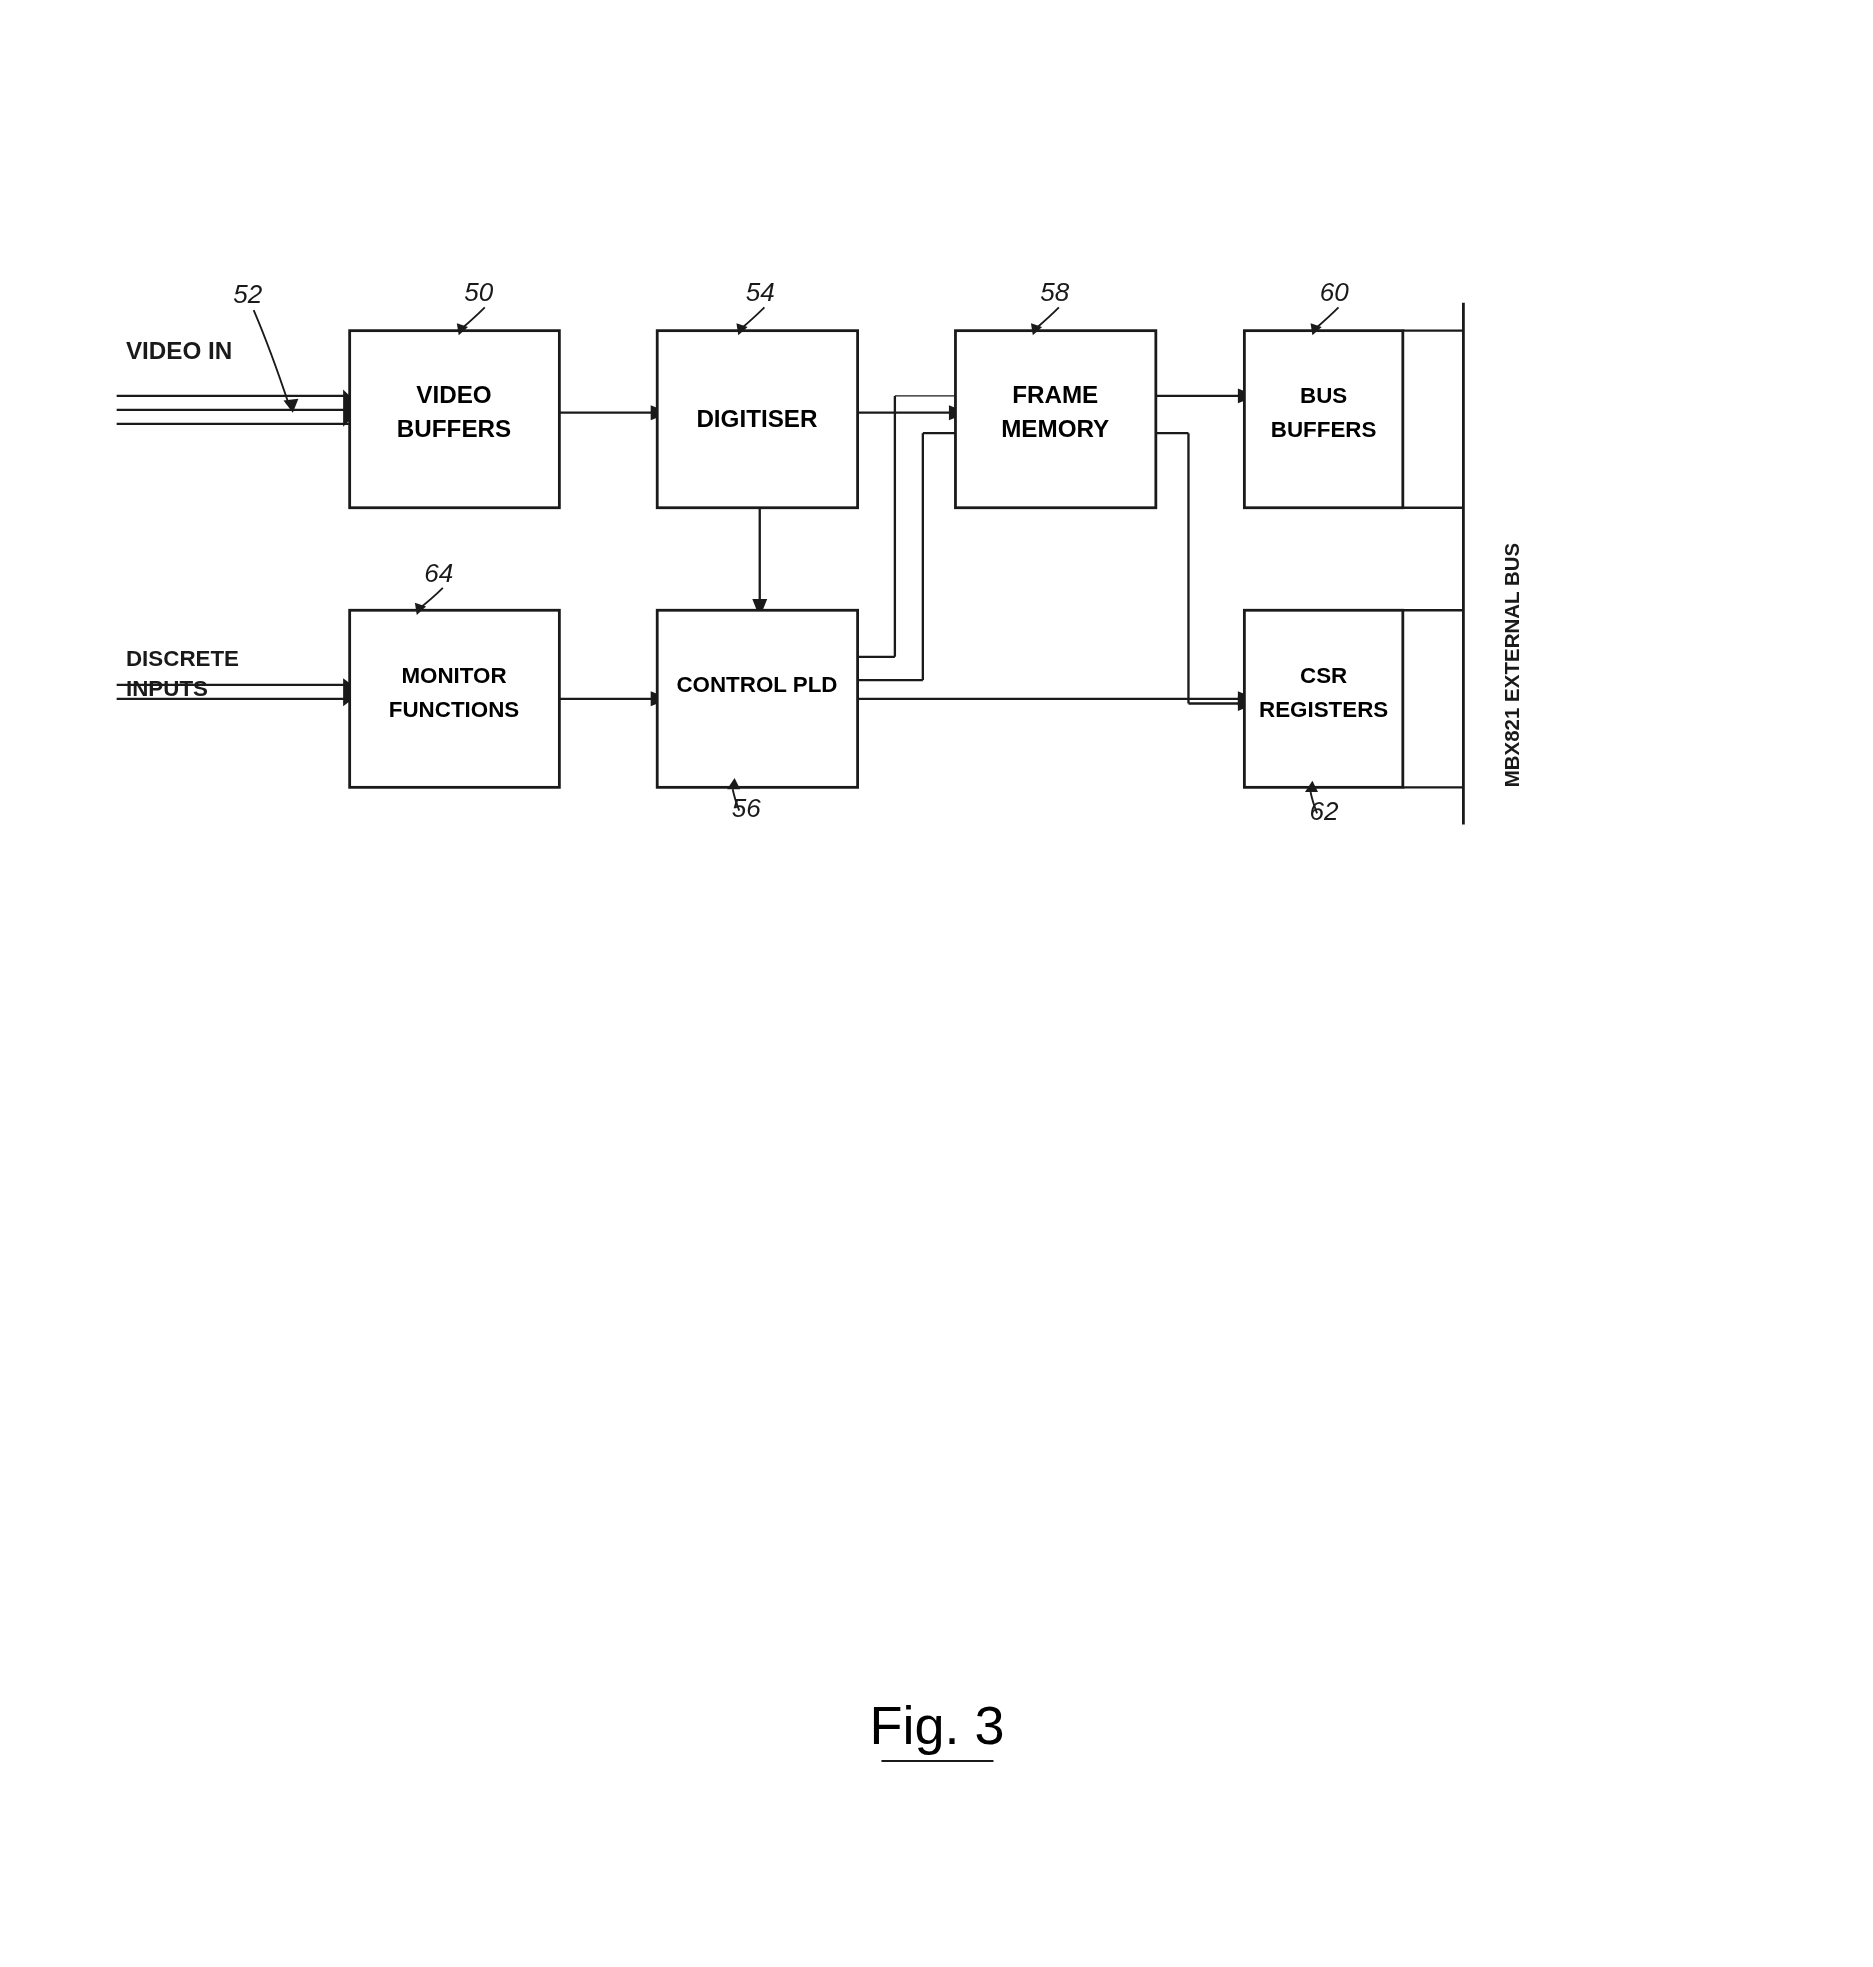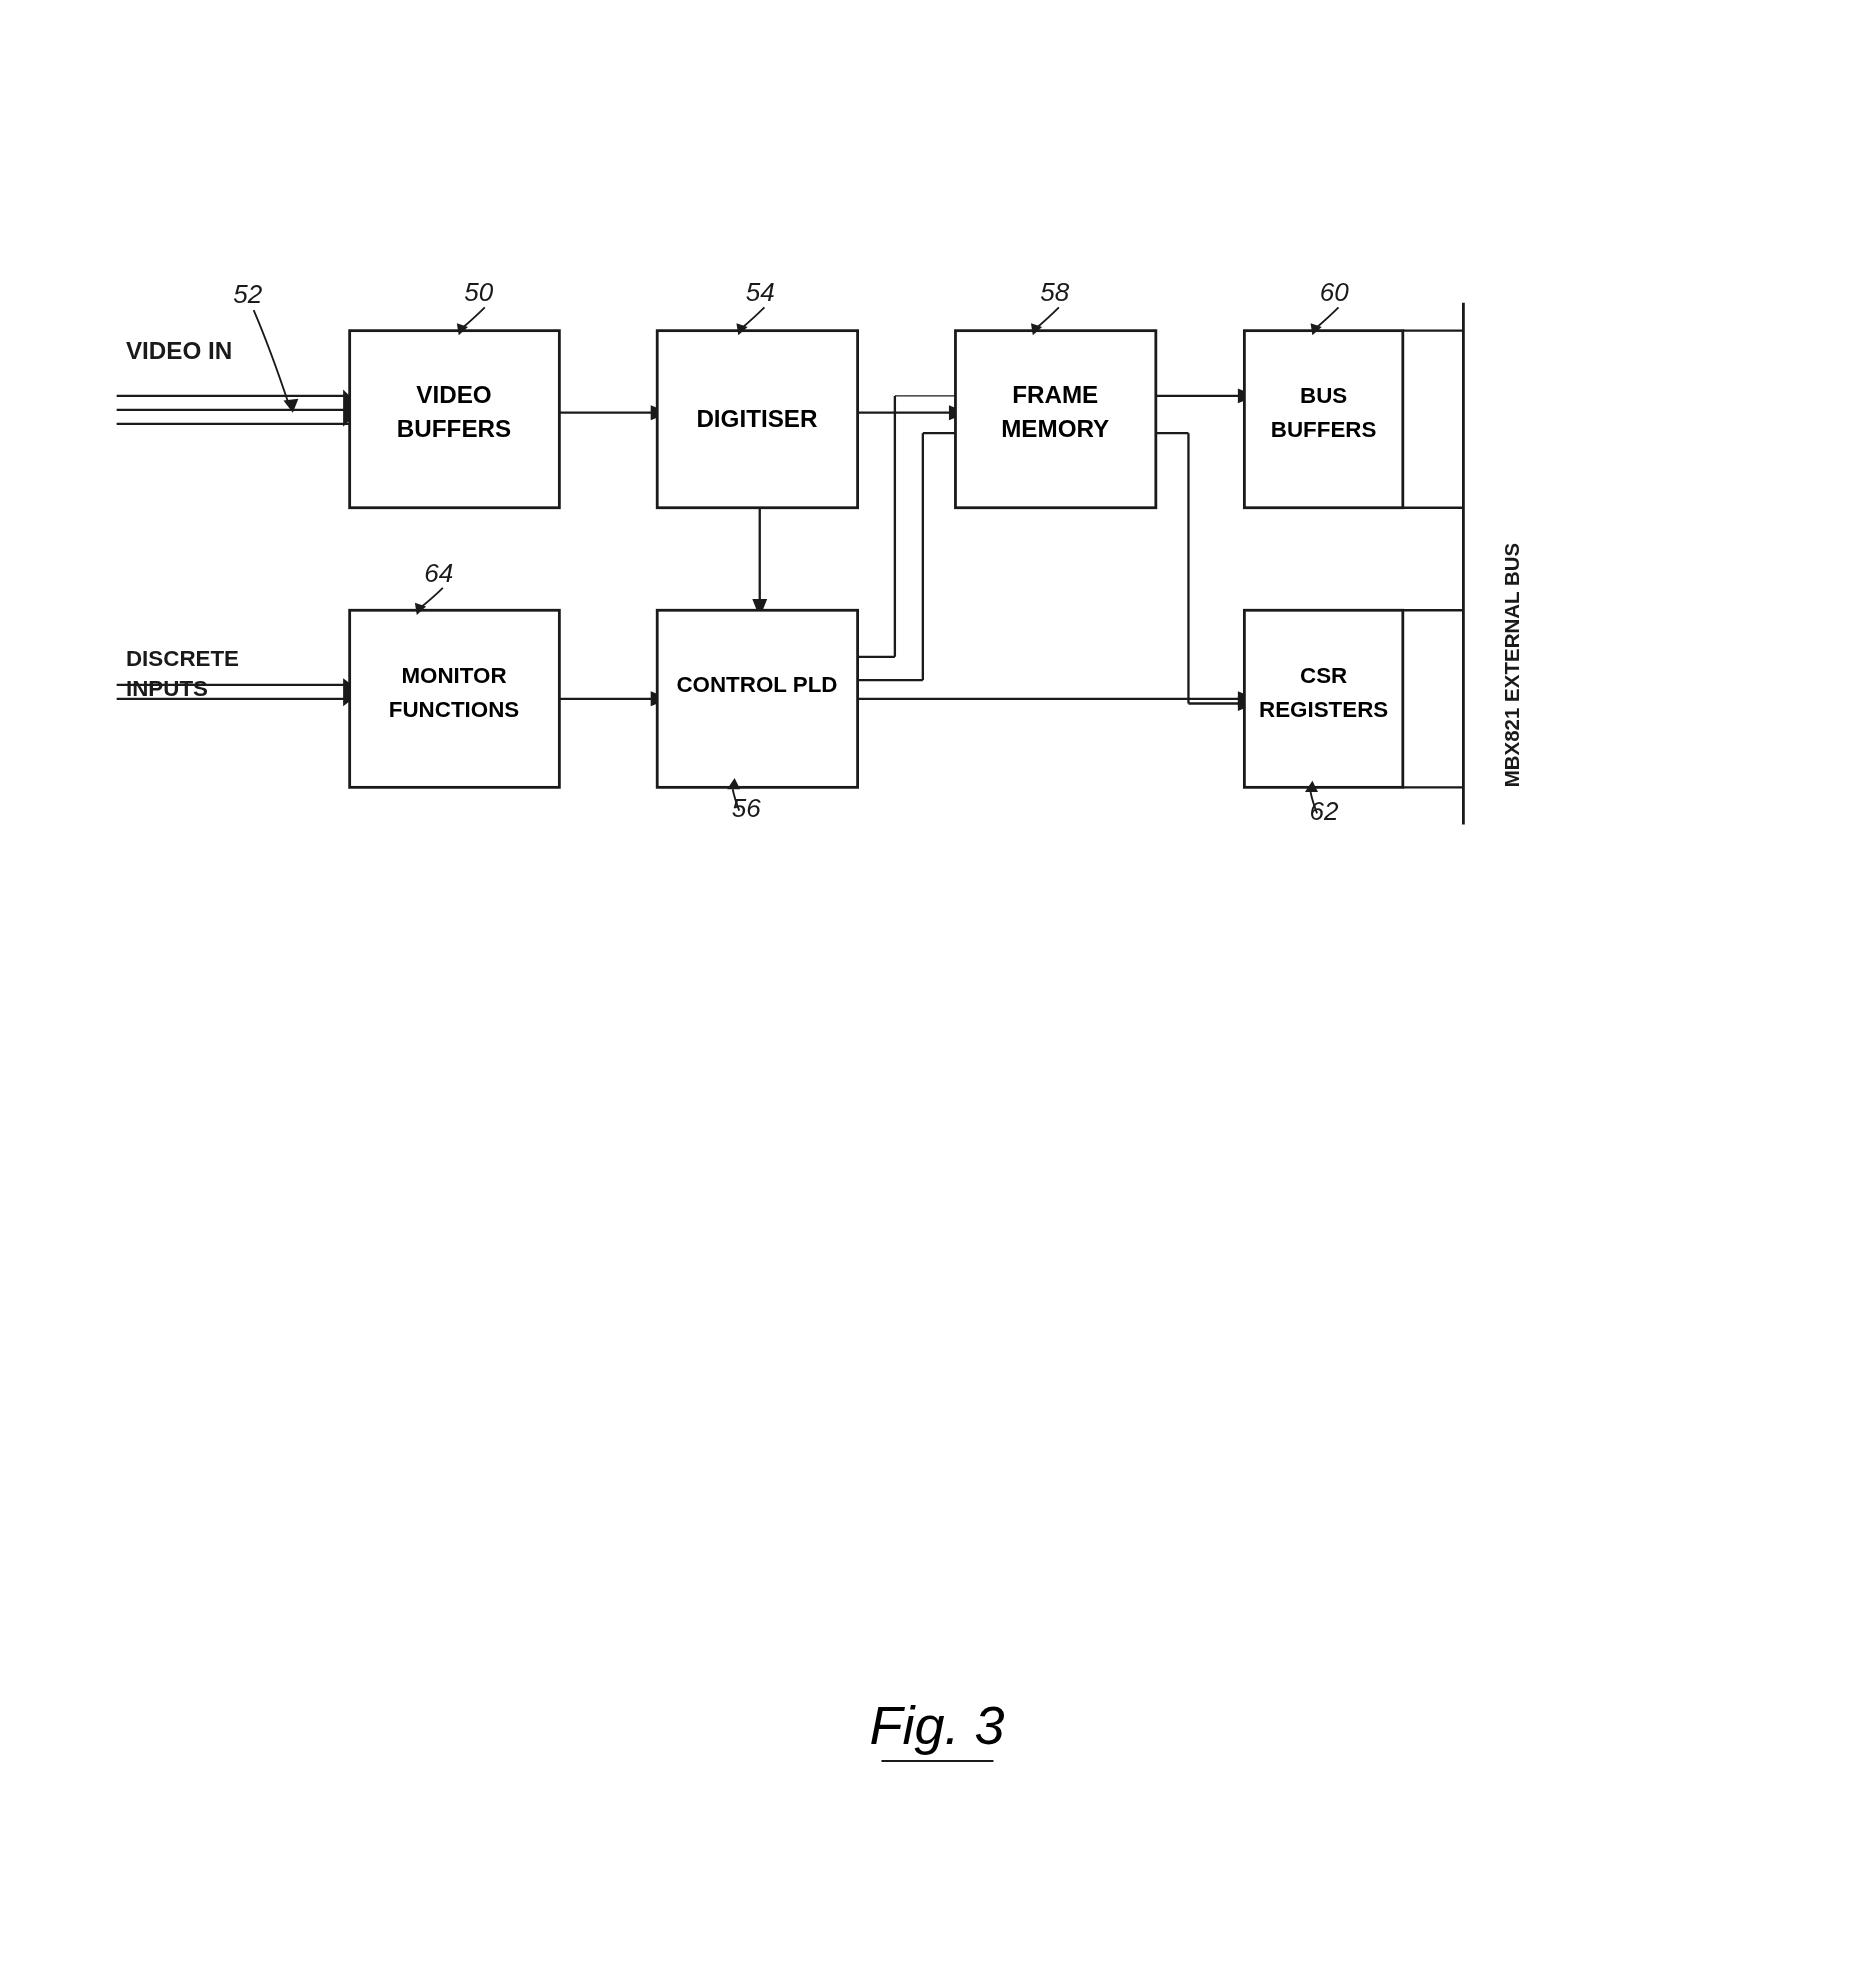--- a/index.html
+++ b/index.html
@@ -148,16 +148,16 @@
 
     <text x="15" y="490" font-size="24" font-weight="bold" font-family="Arial" fill="#1a1a1a">DISCRETE</text>
     <text x="15" y="522" font-size="24" font-weight="bold" font-family="Arial" fill="#1a1a1a">INPUTS</text>
 
     <text transform="translate(1510, 620) rotate(-90)" font-size="22" font-weight="bold" font-family="Arial" fill="#1a1a1a">MBX821 EXTERNAL BUS</text>
 
   </svg>
 </div>
 
 <div style="position: absolute; bottom: 205px; left: 50%; transform: translateX(-50%); text-align: center;">
-  <span style="font-size: 54px; font-family: 'Arial', serif; font-style: italic;">Fig. 3</span>
+  <span style="font-size: 54px; font-family: 'Arial', serif; ">Fig. 3</span>
   <div style="border-bottom: 2.8px solid #1a1a1a; width: 112px; margin: 0 auto; margin-top: 3.7px;"></div>
 </div>
 
 
 </body></html>

